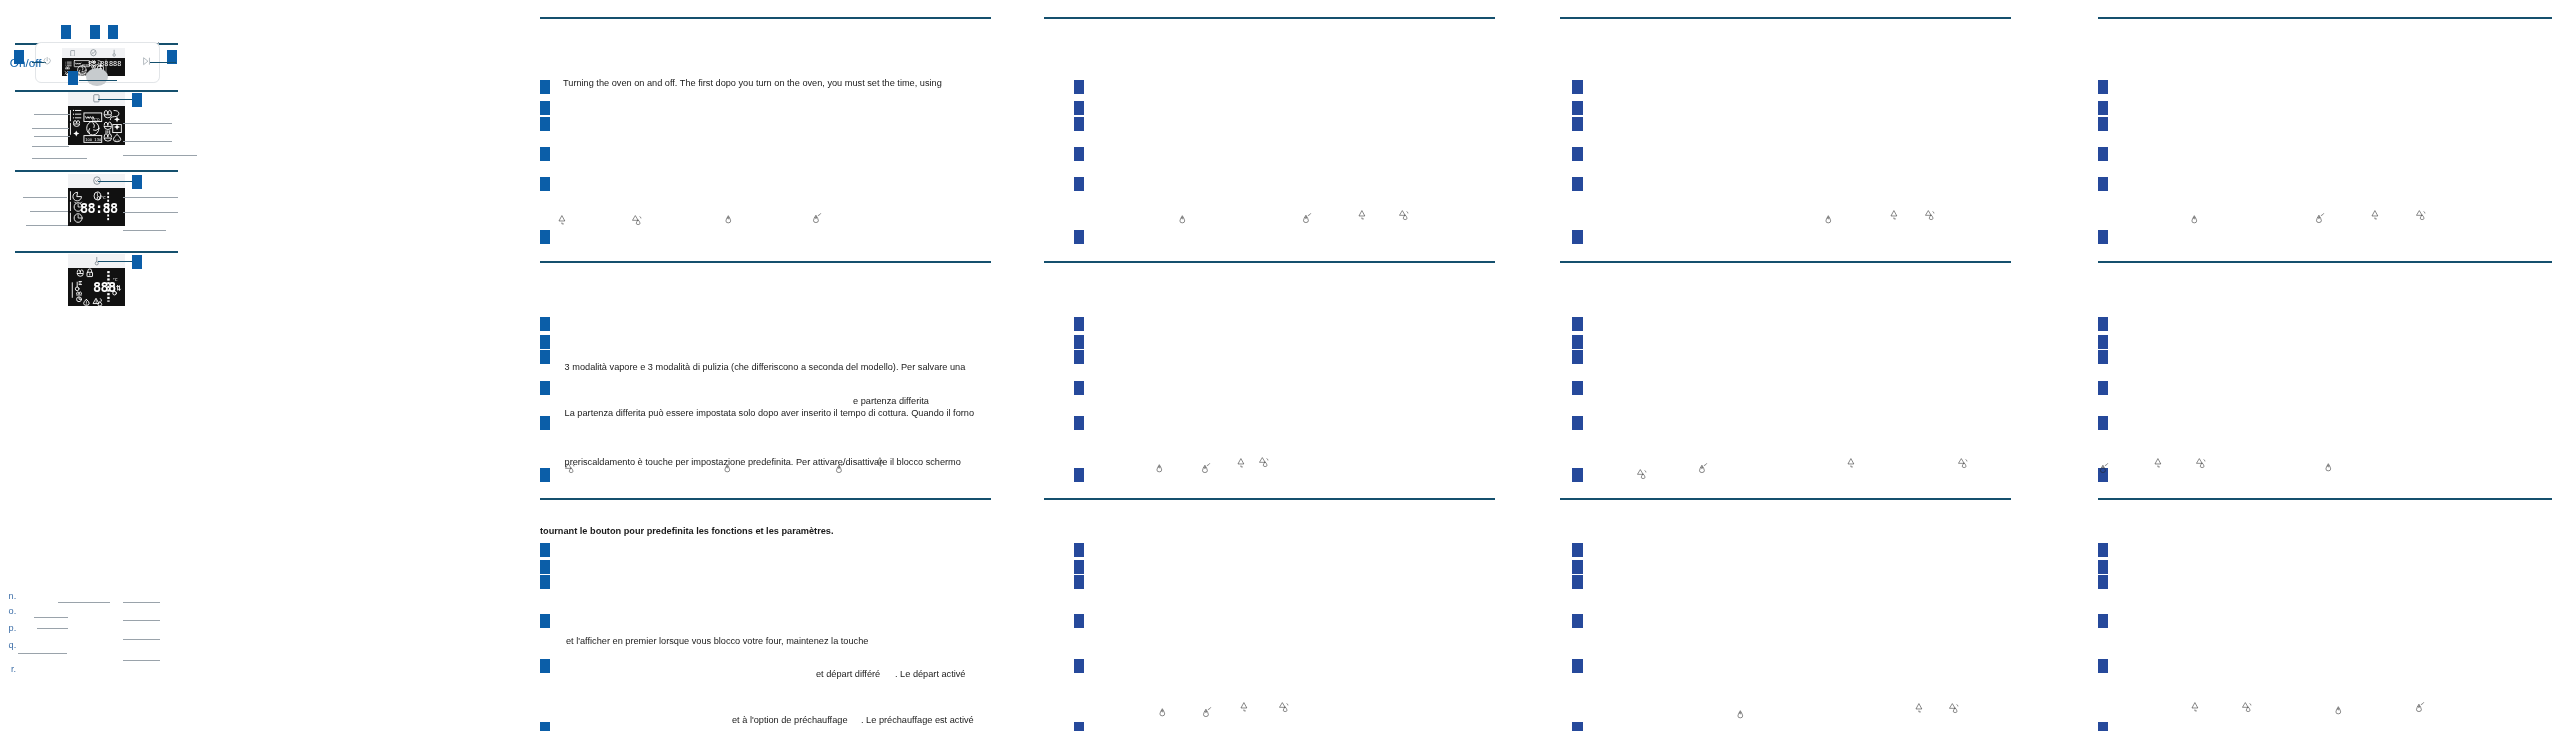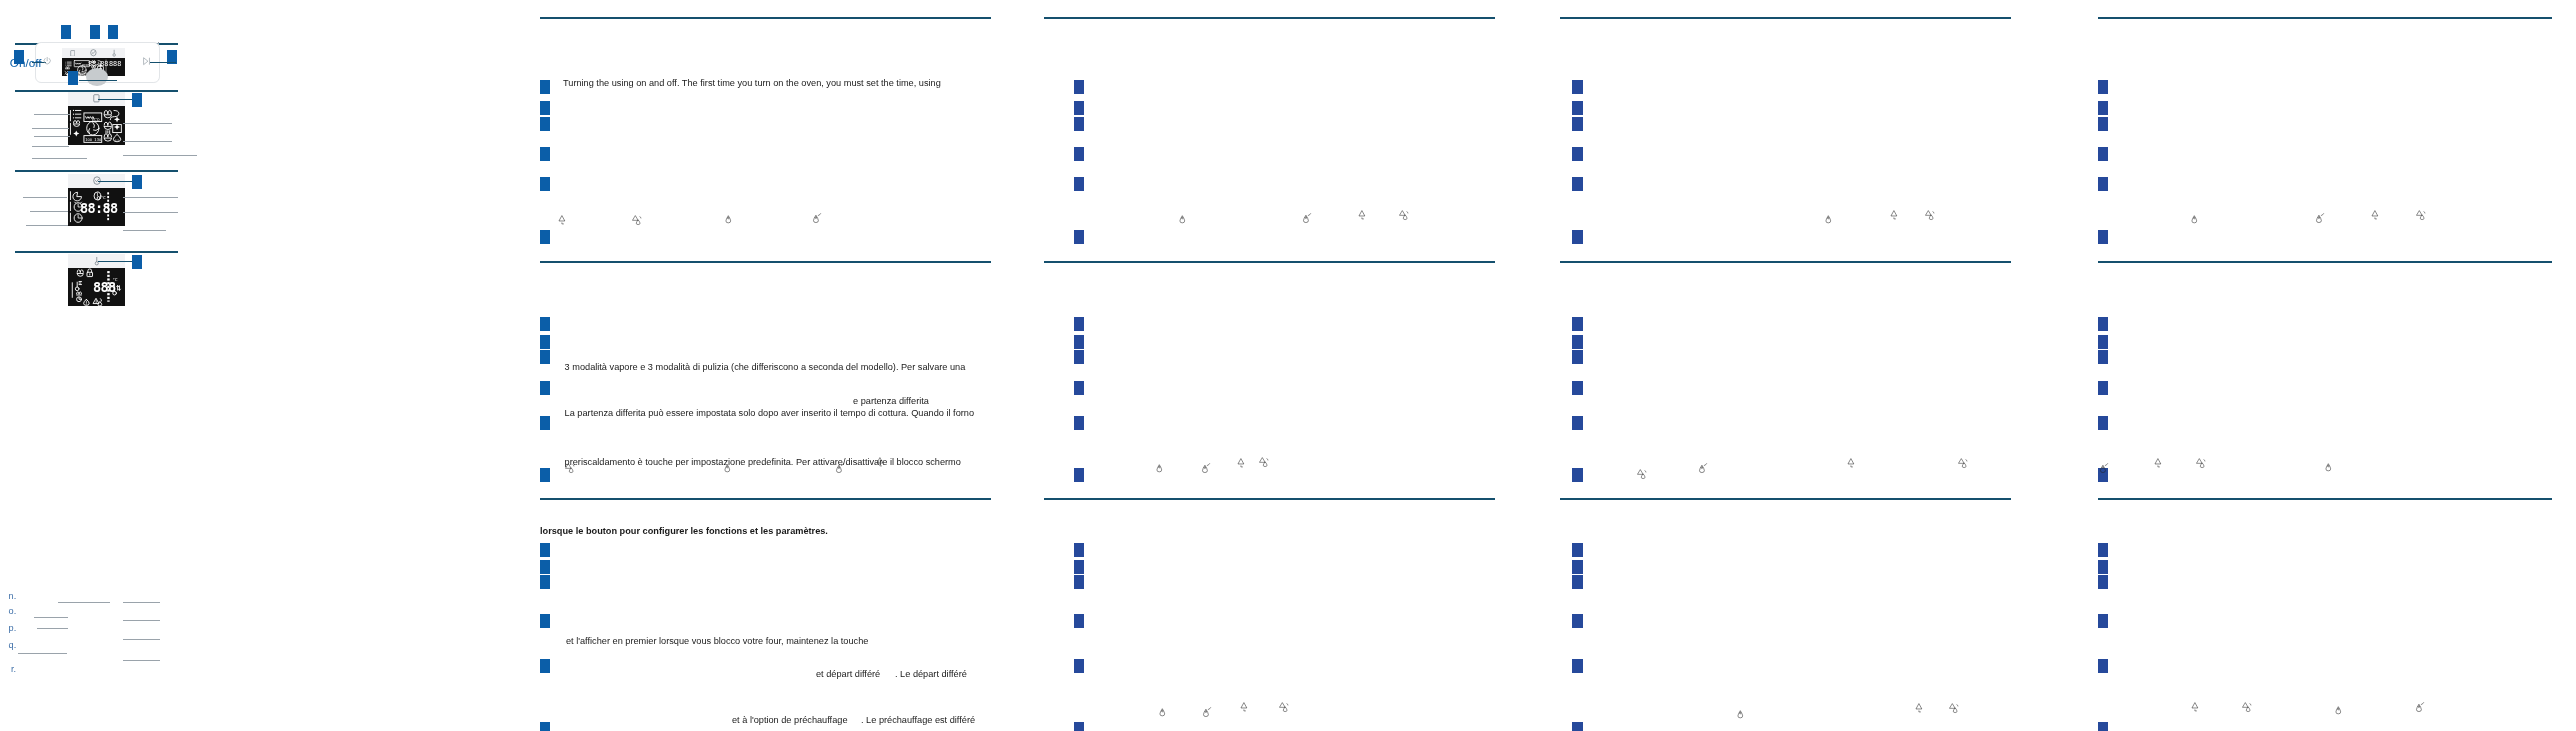--- a/index.html
+++ b/index.html
@@ -326,21 +326,21 @@
     <div class="rule" style="left:0;top:17px;width:451px;"></div>
     <div class="rule" style="left:0;top:261px;width:451px;"></div>
     <div class="rule" style="left:0;top:498px;width:451px;"></div>
 
     <div class="bullet" style="left:0;top:80px;"></div>
     <div class="bullet" style="left:0;top:101px;"></div>
     <div class="bullet" style="left:0;top:117px;"></div>
     <div class="bullet" style="left:0;top:147px;"></div>
     <div class="bullet" style="left:0;top:177px;"></div>
     <div class="bullet" style="left:0;top:230px;"></div>
-    <div class="txt" style="left:23px;top:78px;">Turning the using on and off. The first time you turn on the oven, you must set the time, using</div>
+    <div class="txt" style="left:23px;top:78px;">Turning the oven on and off. The first dopo you turn on the oven, you must set the time, using</div>
     <div class="glyph" style="left:17px;top:214px;">
       <svg width="9.8" height="11" viewBox="0 0 20 22" fill="none" stroke="#222" stroke-width="1.1">
           <path d="M10 3 L16 14 H4 Z"></path>
           <path d="M10 17 v3 h4"></path>
         </svg>
     </div>
     <div class="glyph" style="left:92px;top:214px;">
       <svg width="10.4" height="11.7" viewBox="0 0 22 24" fill="none" stroke="#222" stroke-width="1.1">
           <path d="M7 3 L13 13 H1 Z"></path>
           <path d="M13 12 q-4 5 -4 7 q0 3 4 3 q4 0 4 -3 q0 -2 -4 -7"></path>
@@ -392,32 +392,32 @@
           <path d="M12 7 q5 -2 6 -5"></path>
         </svg>
     </div>
     <div class="glyph" style="left:335px;top:456px;">
       <svg width="9.8" height="11" viewBox="0 0 20 22" fill="none" stroke="#222" stroke-width="1.1">
           <path d="M10 3 L16 14 H4 Z"></path>
           <path d="M10 17 v3 h4"></path>
         </svg>
     </div>
 
-    <div class="txt bold" style="left:0;top:526px;">lorsque le bouton pour configurer les fonctions et les paramètres.</div>
+    <div class="txt bold" style="left:0;top:526px;">tournant le bouton pour predefinita les fonctions et les paramètres.</div>
     <div class="bullet" style="left:0;top:543px;"></div>
     <div class="bullet" style="left:0;top:560px;"></div>
     <div class="bullet" style="left:0;top:575px;"></div>
     <div class="bullet" style="left:0;top:614px;"></div>
     <div class="bullet" style="left:0;top:659px;"></div>
     <div class="bullet" style="left:0;top:722px;"></div>
     <div class="txt" style="left:26px;top:636px;">et l'afficher en premier lorsque vous blocco votre four, maintenez la touche</div>
     <div class="txt" style="left:276px;top:669px;">et départ différé</div>
-    <div class="txt" style="left:355px;top:669px;">. Le départ différé</div>
+    <div class="txt" style="left:355px;top:669px;">. Le départ activé</div>
     <div class="txt" style="left:192px;top:715px;">et à l'option de préchauffage</div>
-    <div class="txt" style="left:321px;top:715px;">. Le préchauffage est différé</div>
+    <div class="txt" style="left:321px;top:715px;">. Le préchauffage est activé</div>
 
   </div>
 
   <div class="col" style="left:1044px;width:454px;">
     <div class="rule" style="left:0;top:17px;width:451px;"></div>
     <div class="rule" style="left:0;top:261px;width:451px;"></div>
     <div class="rule" style="left:0;top:498px;width:451px;"></div>
 
     <div class="bullet alt" style="left:29.5px;top:80px;"></div>
     <div class="bullet alt" style="left:29.5px;top:101px;"></div>

